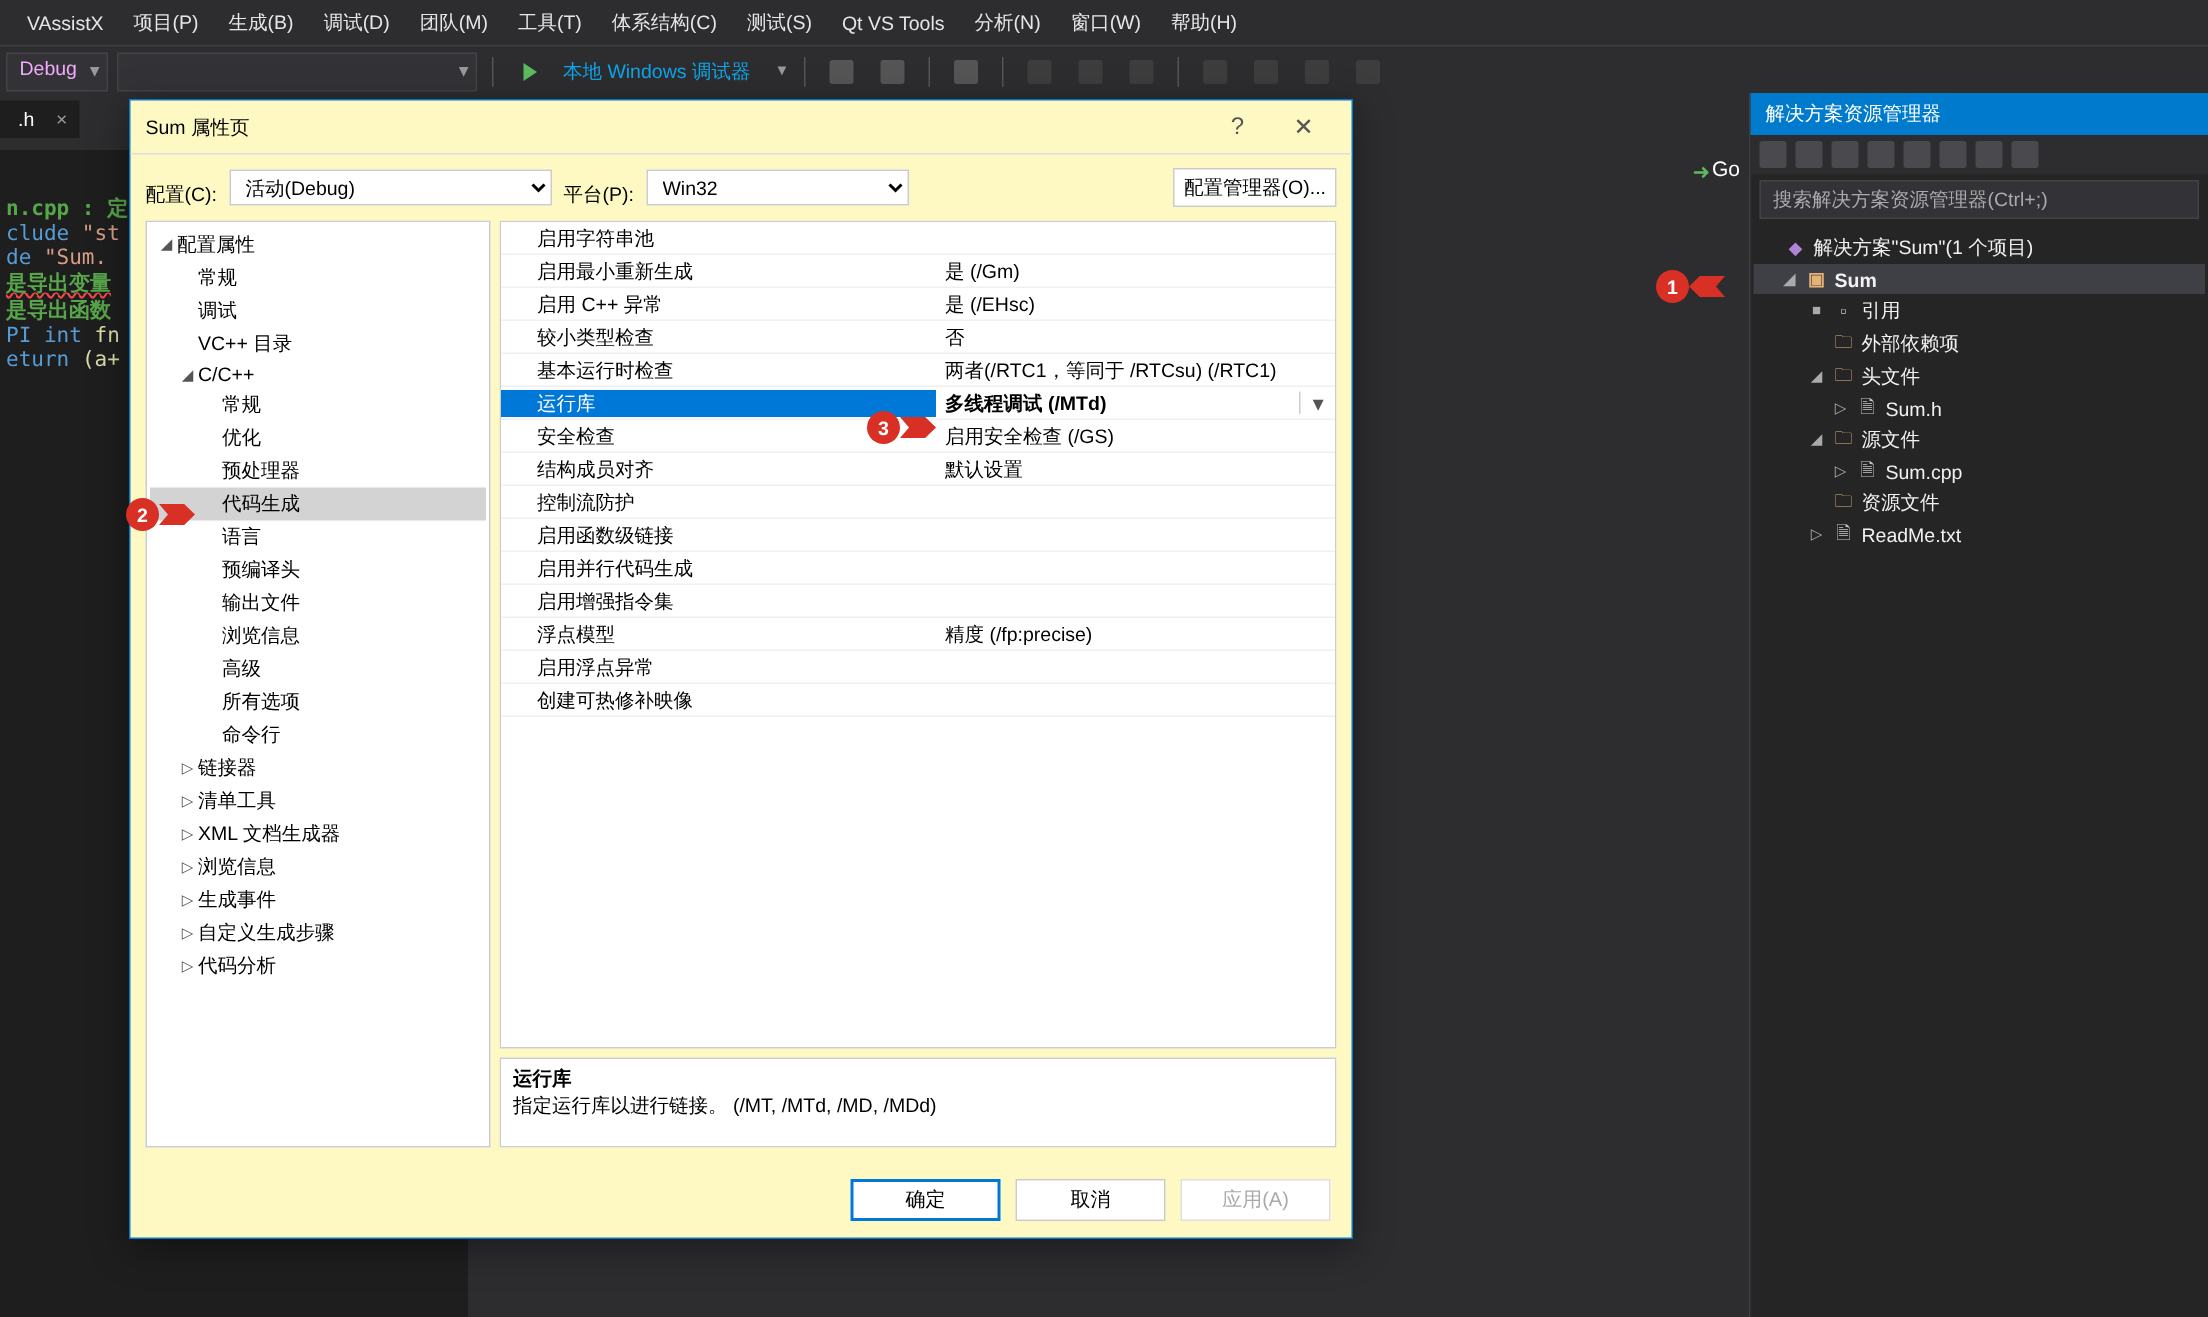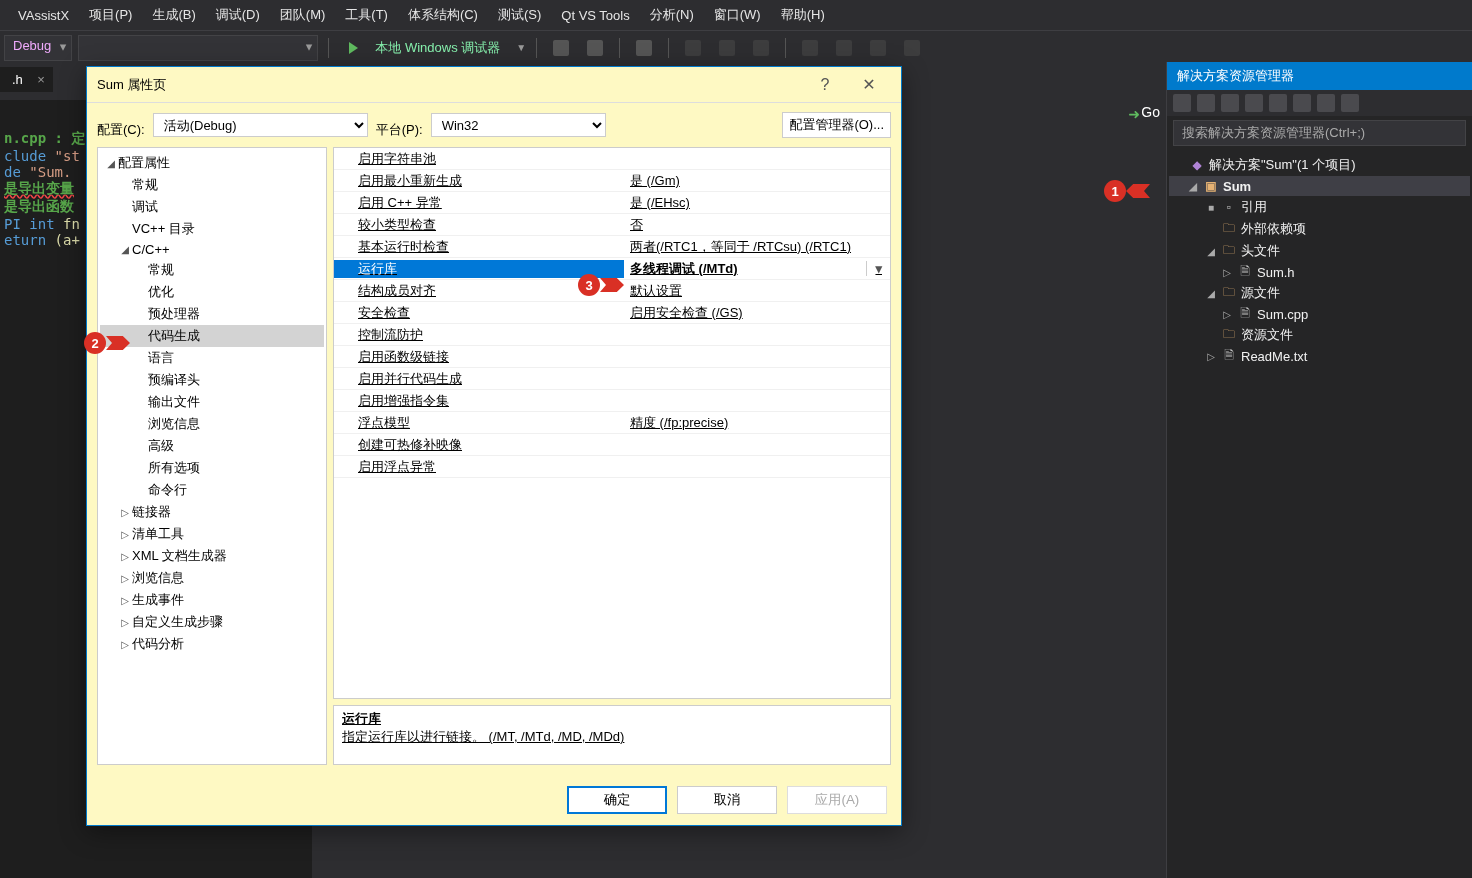--- a/index.html
+++ b/index.html
@@ -59,21 +59,21 @@
     align-items: center;
     justify-content: center;
   }
   .play-icon {
     width: 0; height: 0;
     border-left: 9px solid #5fba5f;
     border-top: 6px solid transparent;
     border-bottom: 6px solid transparent;
   }
   .toolbar-label {
-    color: #86efac;
+    color: #0ea5e9;
     padding: 0 6px 0 2px;
   }
   .divider {
     width: 1px; height: 20px;
     background: #555;
     margin: 0 4px;
   }
   .small-icon {
     width: 16px; height: 16px;
     background: #555;
@@ -249,21 +249,20 @@
   }
   .tree-pane .indent1 { padding-left: 18px; }
   .tree-pane .indent2 { padding-left: 34px; }
 
   .prop-pane {
     flex: 1;
     display: flex;
     flex-direction: column;
     gap: 6px;
     overflow: hidden;
-    text-decoration: underline;
   }
   .prop-grid {
     flex: 1;
     border: 1px solid #ccc;
     background: #fff;
     overflow: auto;
   }
   .prop-row {
     display: flex;
     border-bottom: 1px solid #f0f0f0;
@@ -671,32 +670,32 @@
             </div>
           </div>
           <div class="prop-row selected">
             <div class="key">运行库</div>
             <div class="val">
               <span>多线程调试 (/MTd)</span>
               <span class="dd">▾</span>
             </div>
           </div>
           <div class="prop-row">
+            <div class="key">安全检查</div>
+            <div class="val">
+              <span>启用安全检查 (/GS)</span>
+            </div>
+          </div>
+          <div class="prop-row">
             <div class="key">结构成员对齐</div>
             <div class="val">
               <span>默认设置</span>
             </div>
           </div>
           <div class="prop-row">
-            <div class="key">安全检查</div>
-            <div class="val">
-              <span>启用安全检查 (/GS)</span>
-            </div>
-          </div>
-          <div class="prop-row">
             <div class="key">控制流防护</div>
             <div class="val">
               <span></span>
             </div>
           </div>
           <div class="prop-row">
             <div class="key">启用函数级链接</div>
             <div class="val">
               <span></span>
             </div>
@@ -710,27 +709,27 @@
           <div class="prop-row">
             <div class="key">启用增强指令集</div>
           </div>
           <div class="prop-row">
             <div class="key">浮点模型</div>
             <div class="val">
               <span>精度 (/fp:precise)</span>
             </div>
           </div>
           <div class="prop-row">
+            <div class="key">启用浮点异常</div>
+            <div class="val">
+              <span></span>
+            </div>
+          </div>
+          <div class="prop-row">
             <div class="key">创建可热修补映像</div>
-            <div class="val">
-              <span></span>
-            </div>
-          </div>
-          <div class="prop-row">
-            <div class="key">启用浮点异常</div>
             <div class="val">
               <span></span>
             </div>
           </div>
         </div>
       <div class="desc-pane">
         <div class="title">运行库</div>
         <div>指定运行库以进行链接。     (/MT, /MTd, /MD, /MDd)</div>
       </div>
     </div>

